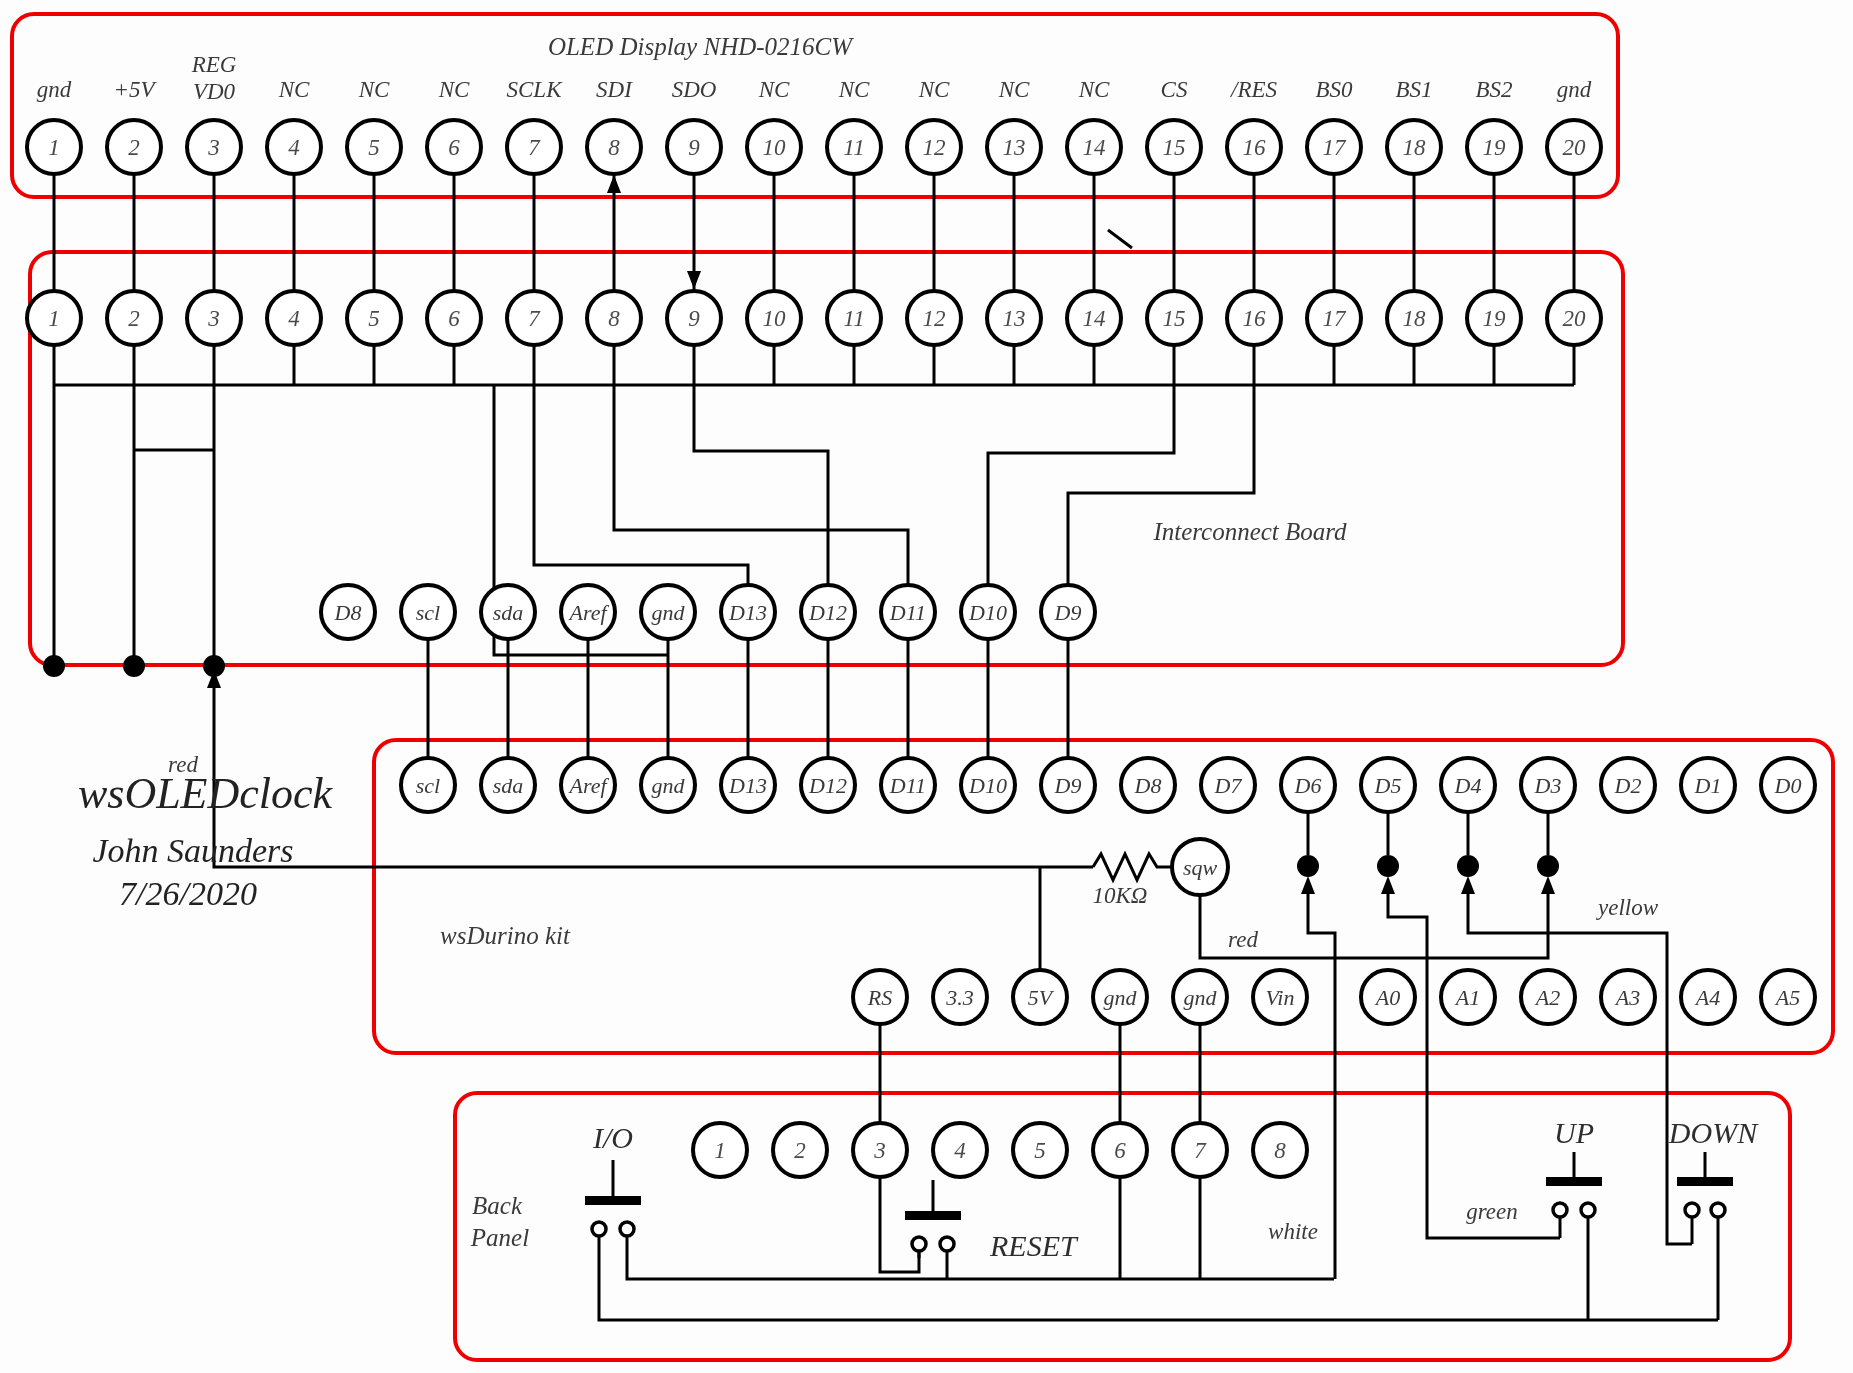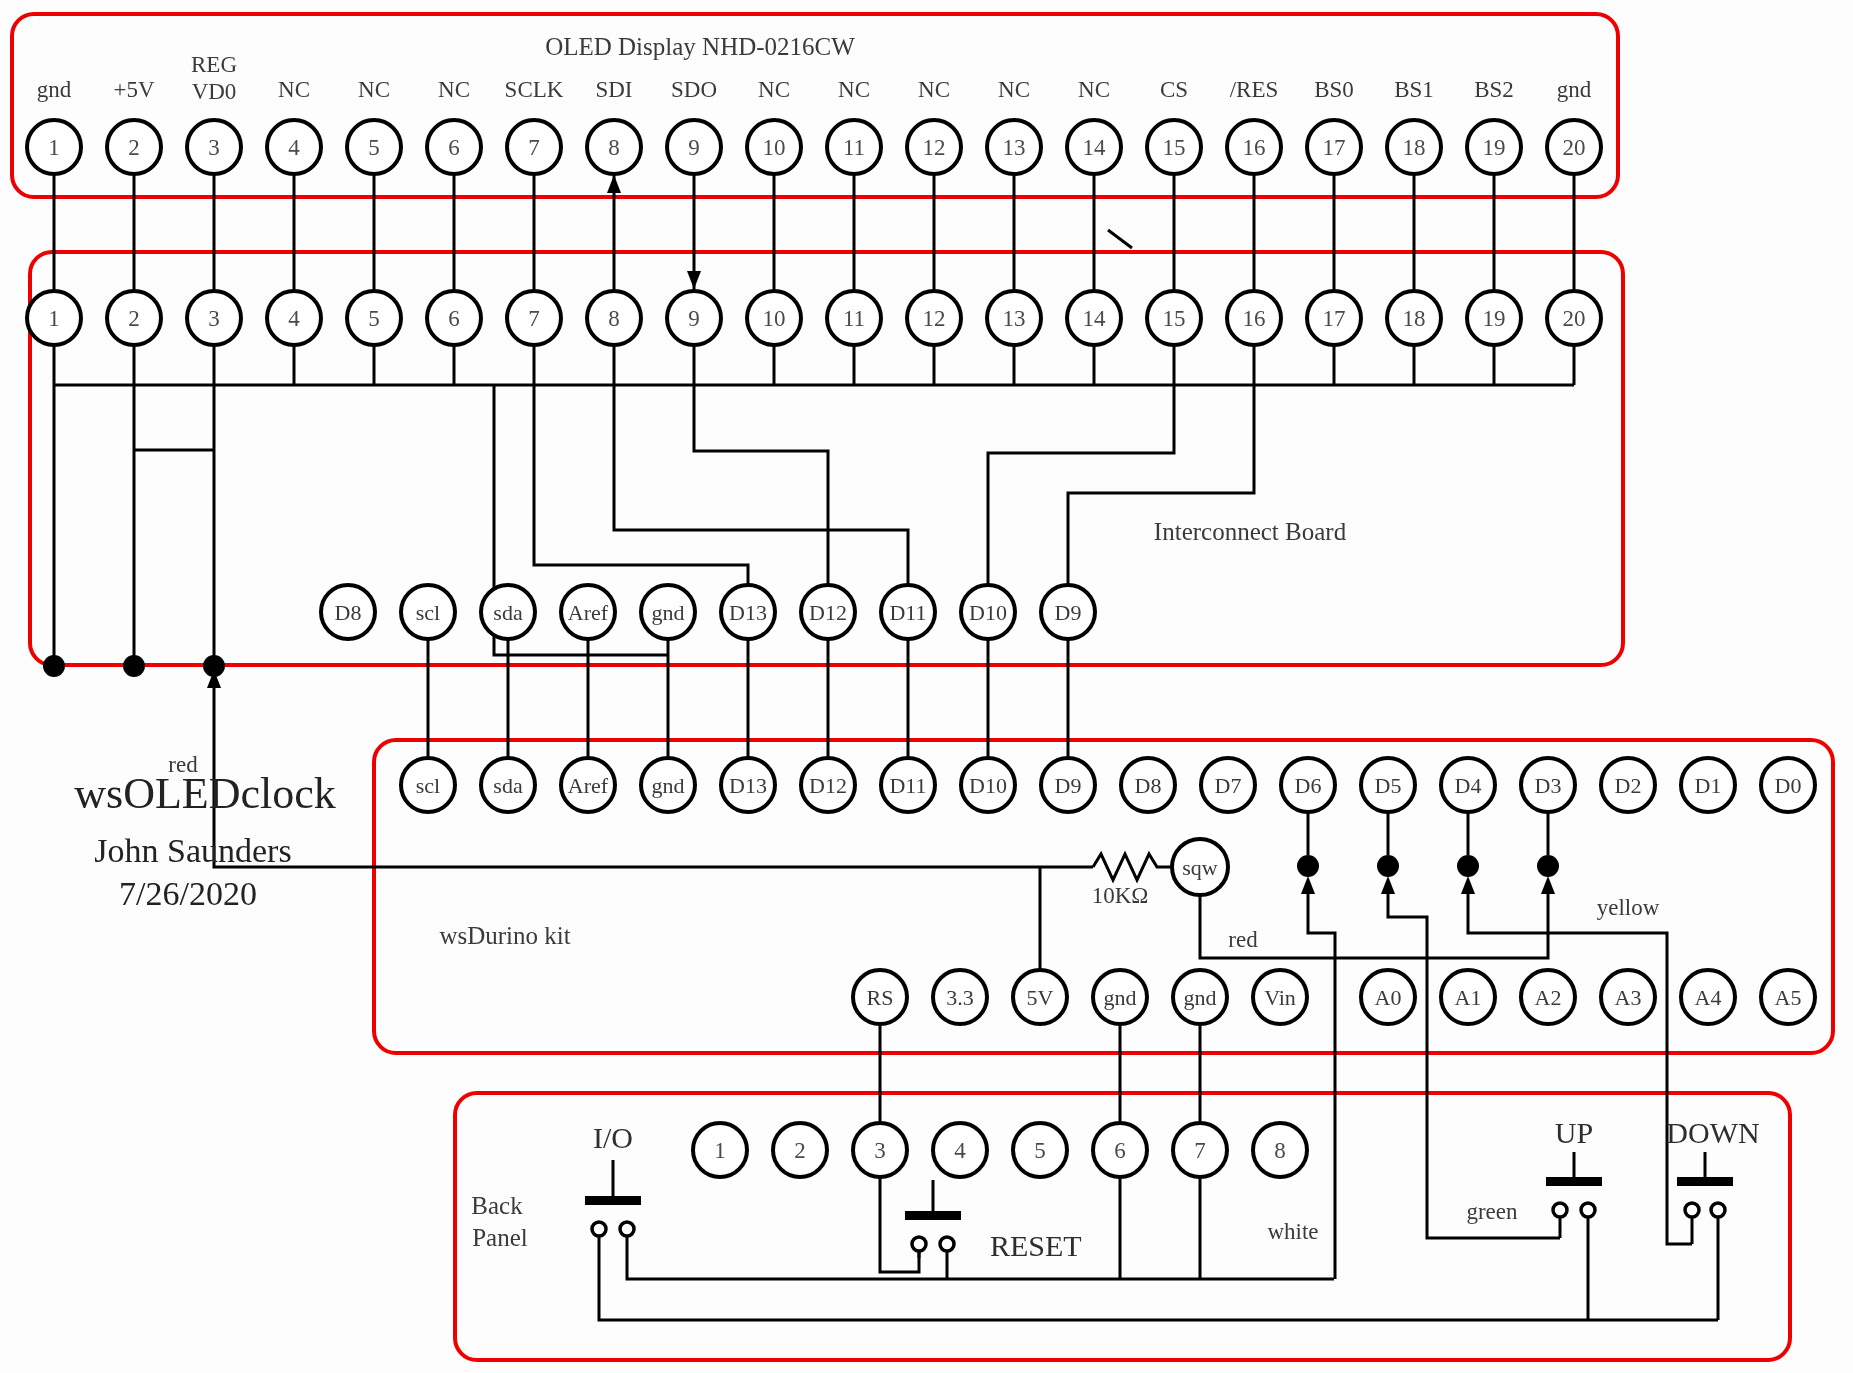--- a/index.html
+++ b/index.html
@@ -1,16 +1,16 @@
 <!DOCTYPE html>
 <html><head>
 <meta charset="utf-8">
 <style>
   html,body{margin:0;padding:0;background:#ffffff;}
-  .stage{width:1853px;height:1373px;position:relative;background:#fdfdfd;font-family:"Liberation Serif","DejaVu Serif",serif;}
+  .stage{width:1853px;height:1373px;position:relative;background:#fdfdfd;font-family:"Liberation Serif","DejaVu Serif",serif;font-style:italic;}
   svg{display:block}
   .box{fill:none;stroke:#ee0000;stroke-width:4;}
   .w{stroke:#000;stroke-width:3;fill:none;}
   .c{fill:#ffffff;stroke:#000;stroke-width:4;}
   .dot{fill:#000;stroke:none;}
   .term{fill:#ffffff;stroke:#000;stroke-width:3.5;}
   .bar{fill:#000;stroke:none;}
   .t{font-family:"Liberation Serif","DejaVu Serif",serif;fill:#3a3a3a;text-anchor:middle;}
   .lbl{font-size:23px;}
   .num{font-size:23px;fill:#4a4a4a;}

